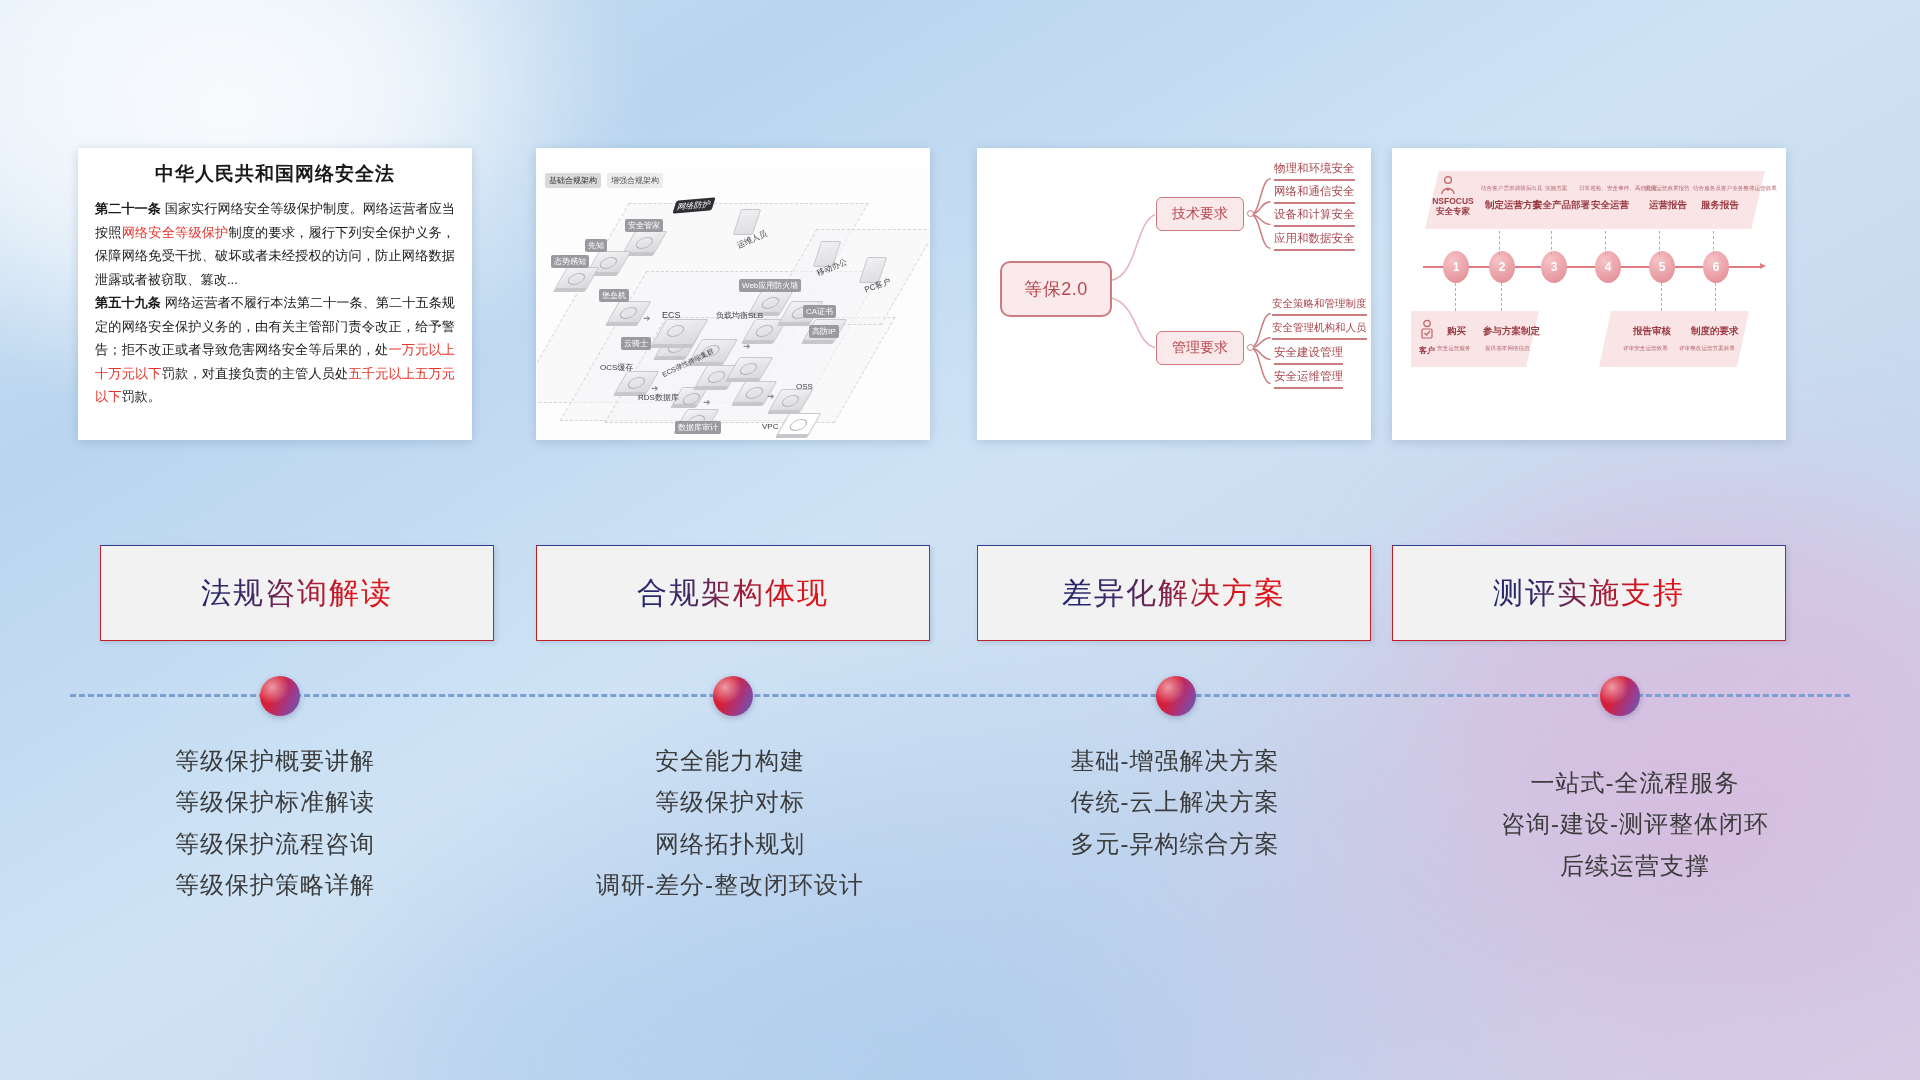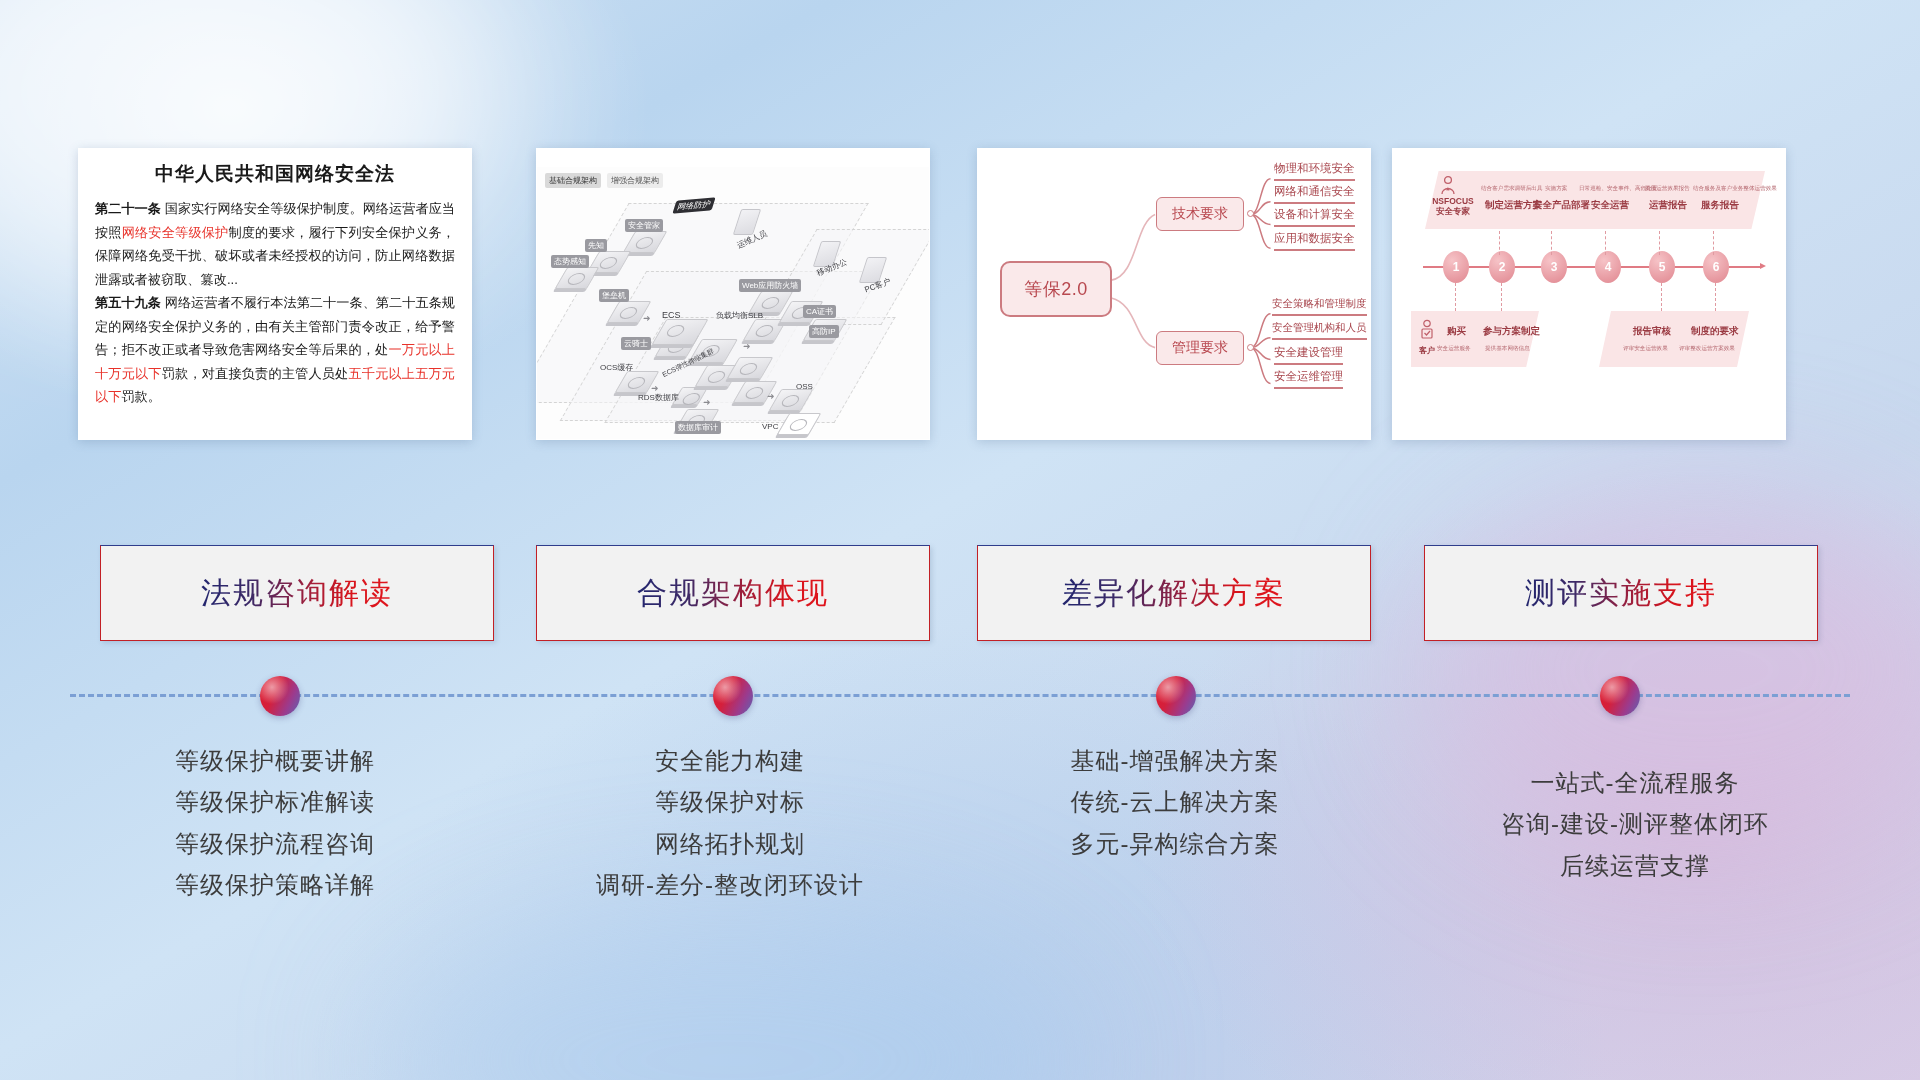--- a/index.html
+++ b/index.html
@@ -142,21 +142,21 @@
   }
   .labelbox .txt {
     font-size:30px; font-weight:500; letter-spacing:2px;
     background:linear-gradient(90deg,#22256e 0%, #3d2a67 26%, #9d1f3c 55%, #d8141c 78%, #e0151d 100%);
     -webkit-background-clip:text; background-clip:text; color:transparent;
     -webkit-text-fill-color:transparent;
   }
   .labelbox.l1 { left:84px;margin-left:16px; }
   .labelbox.l2 { left:536px; }
   .labelbox.l3 { left:977px; }
-  .labelbox.l4 { left:1424px; }
+  .labelbox.l4 { left:1392px; }
 
   
   .timeline { position:absolute; left:70px; top:694px; width:1780px; height:4px; }
   .tl-line {
     position:absolute; left:0; top:0; width:100%; height:0;
     border-top:3px dashed #7b9fd4;
   }
   .tl-dot {
     position:absolute; top:-18px; width:40px; height:40px; border-radius:50%;
     background:

